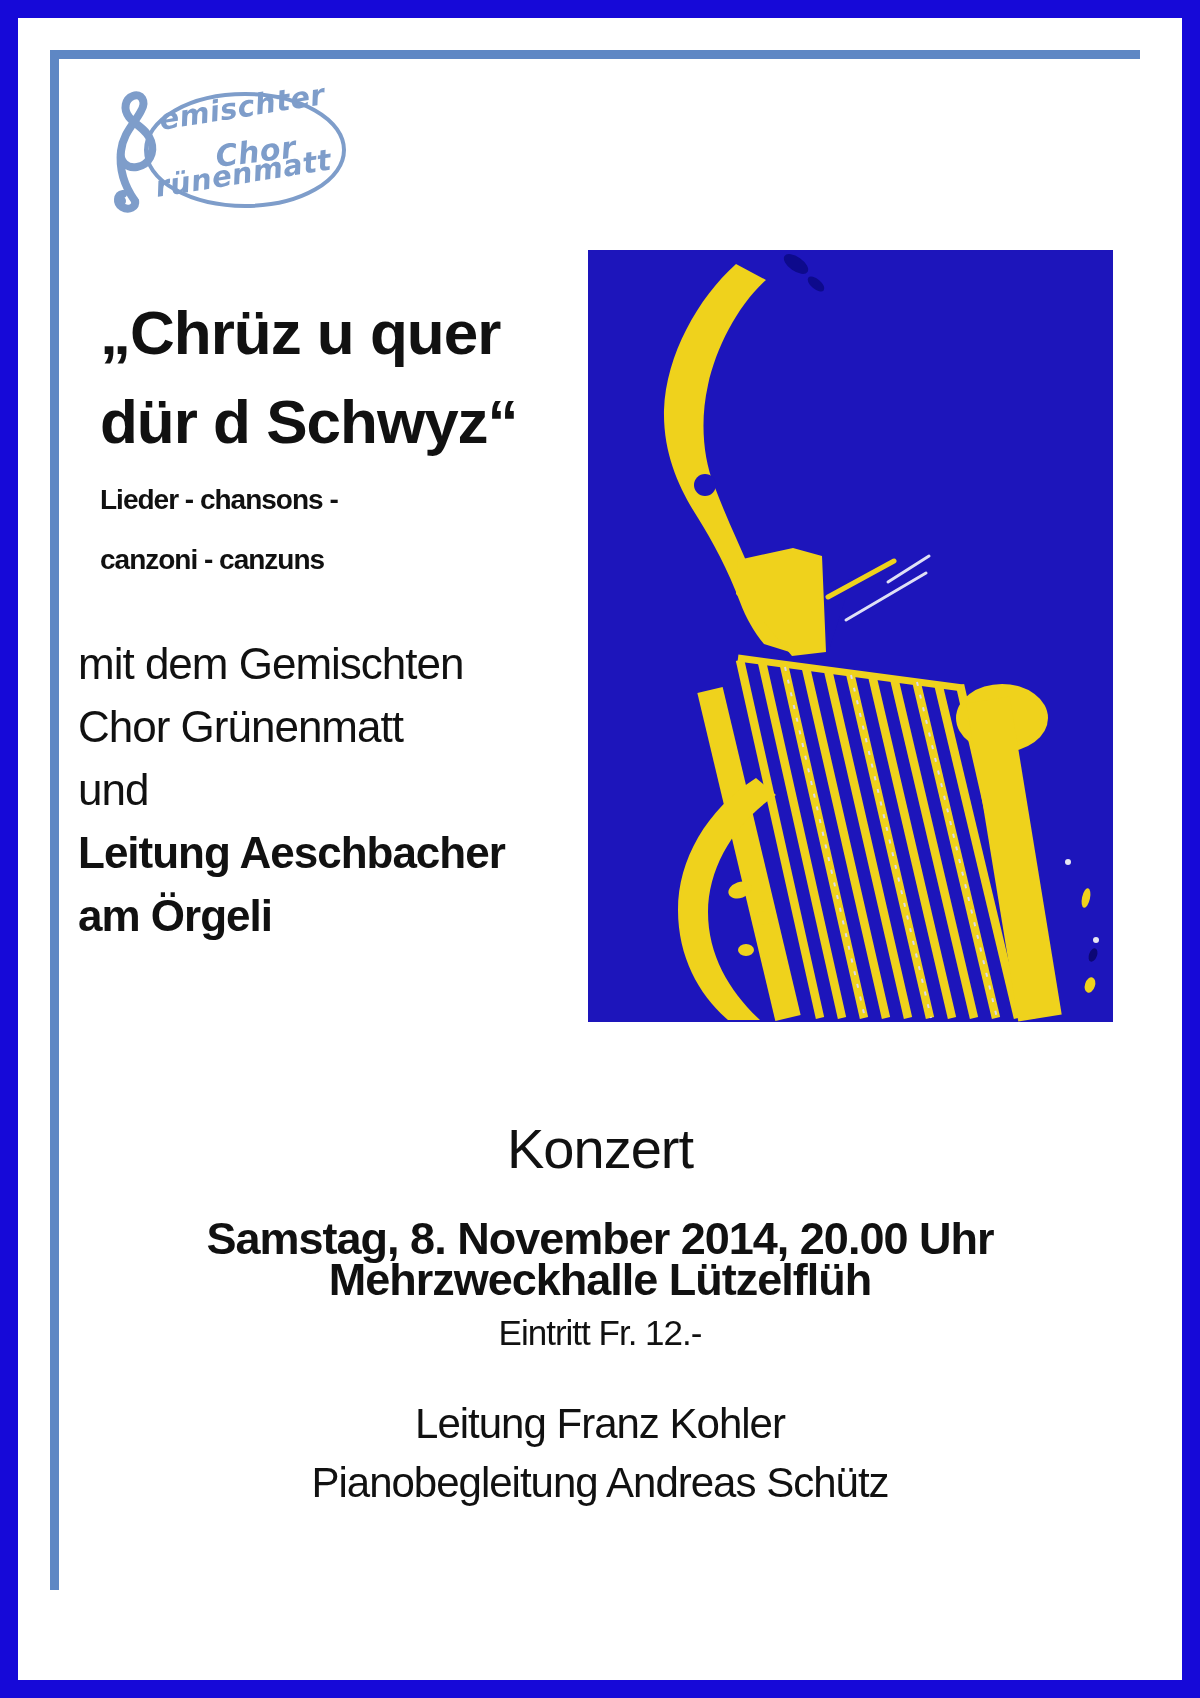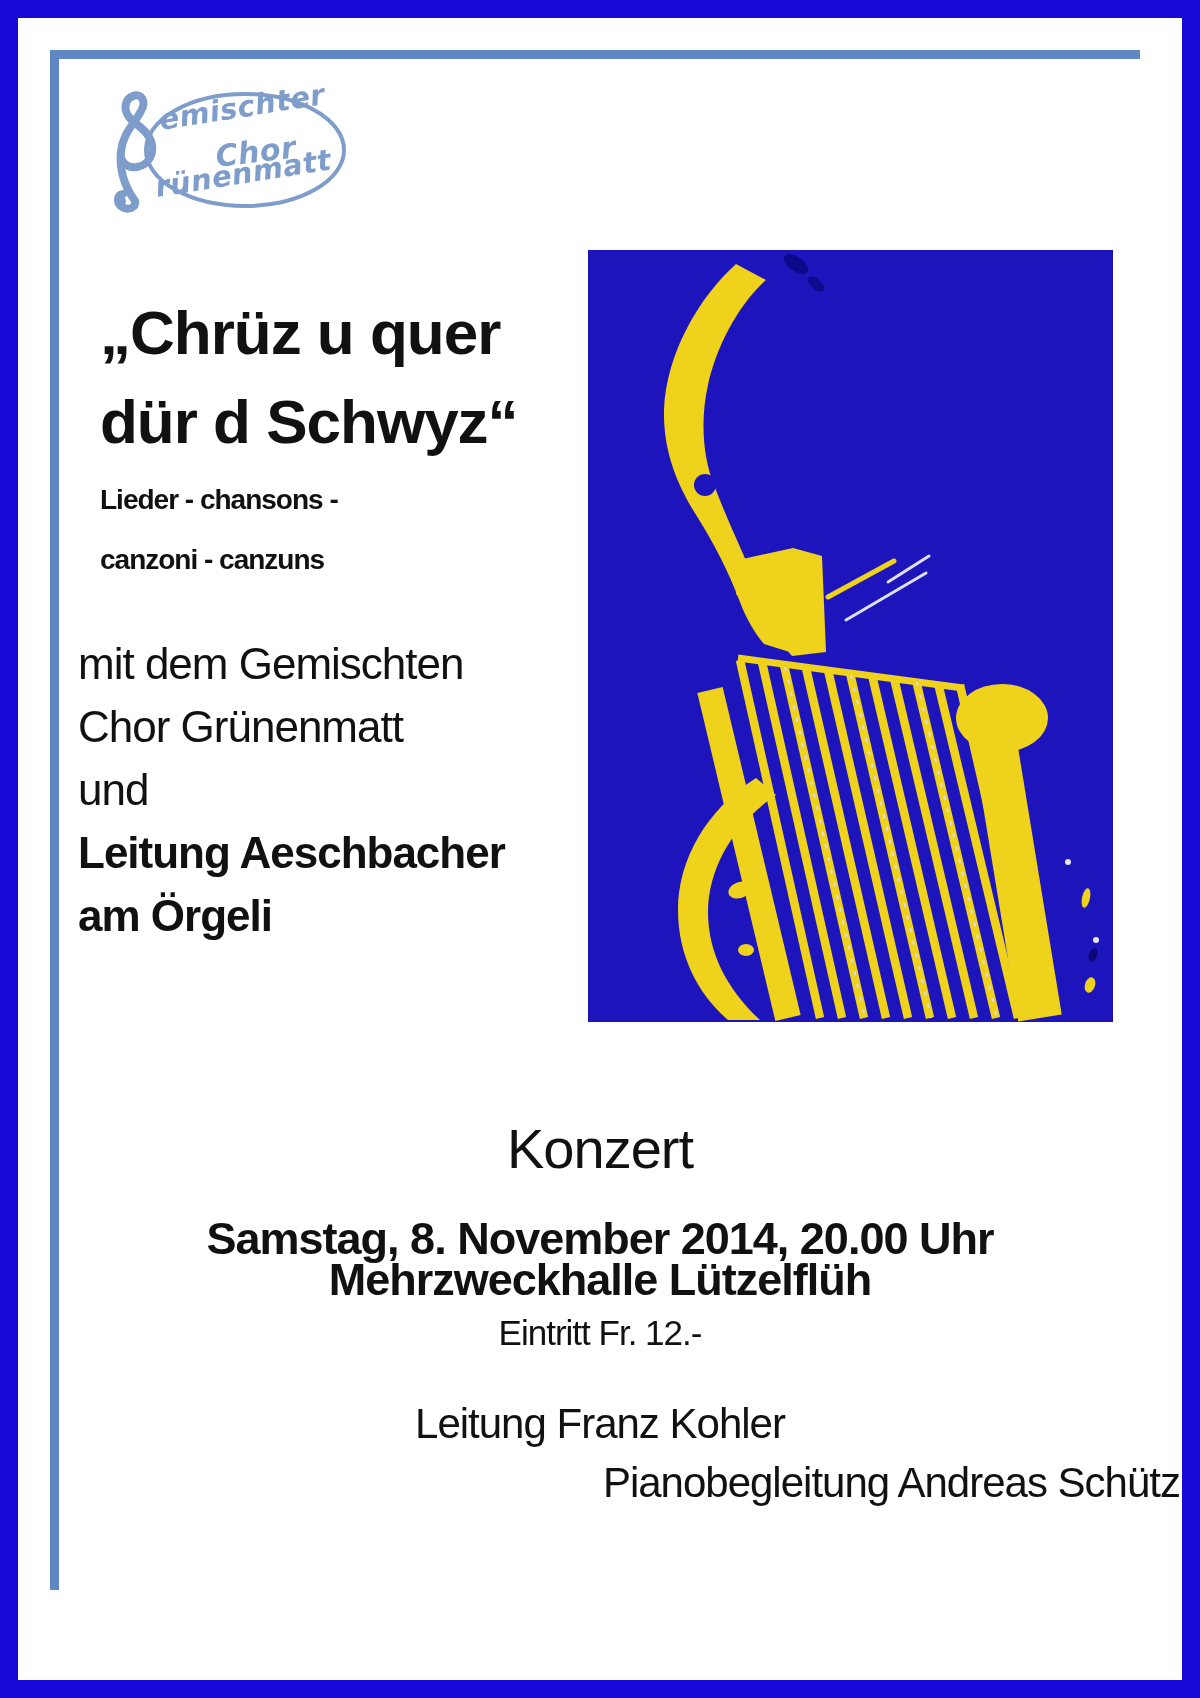--- a/index.html
+++ b/index.html
@@ -164,16 +164,16 @@
     <circle cx="480" cy="612" r="3" fill="#e6e6f2"></circle>
     <circle cx="508" cy="690" r="3" fill="#e6e6f2"></circle>
     <ellipse cx="505" cy="705" rx="4" ry="7" fill="#0c0775" transform="rotate(20 505 705)"></ellipse>
   </svg>
 
   <div class="center-line event-heading" style="position:absolute;">Konzert</div>
   <div class="center-line event-datetime" style="position:absolute;">Samstag, 8. November 2014, 20.00 Uhr</div>
   <div class="center-line event-venue" style="position:absolute;">Mehrzweckhalle Lützelflüh</div>
   <div class="center-line event-admission" style="position:absolute;">Eintritt Fr. 12.-</div>
   <div class="center-line event-conductor" style="position:absolute;">Leitung Franz Kohler</div>
-  <div class="center-line event-accomp" style="position:absolute;text-align:right;">Pianobegleitung Andreas Schütz</div>
+  <div class="center-line event-accomp" style="position:absolute;">Pianobegleitung Andreas Schütz</div>
 
   <div class="frame"></div>
 </div>
 
 </body></html>

